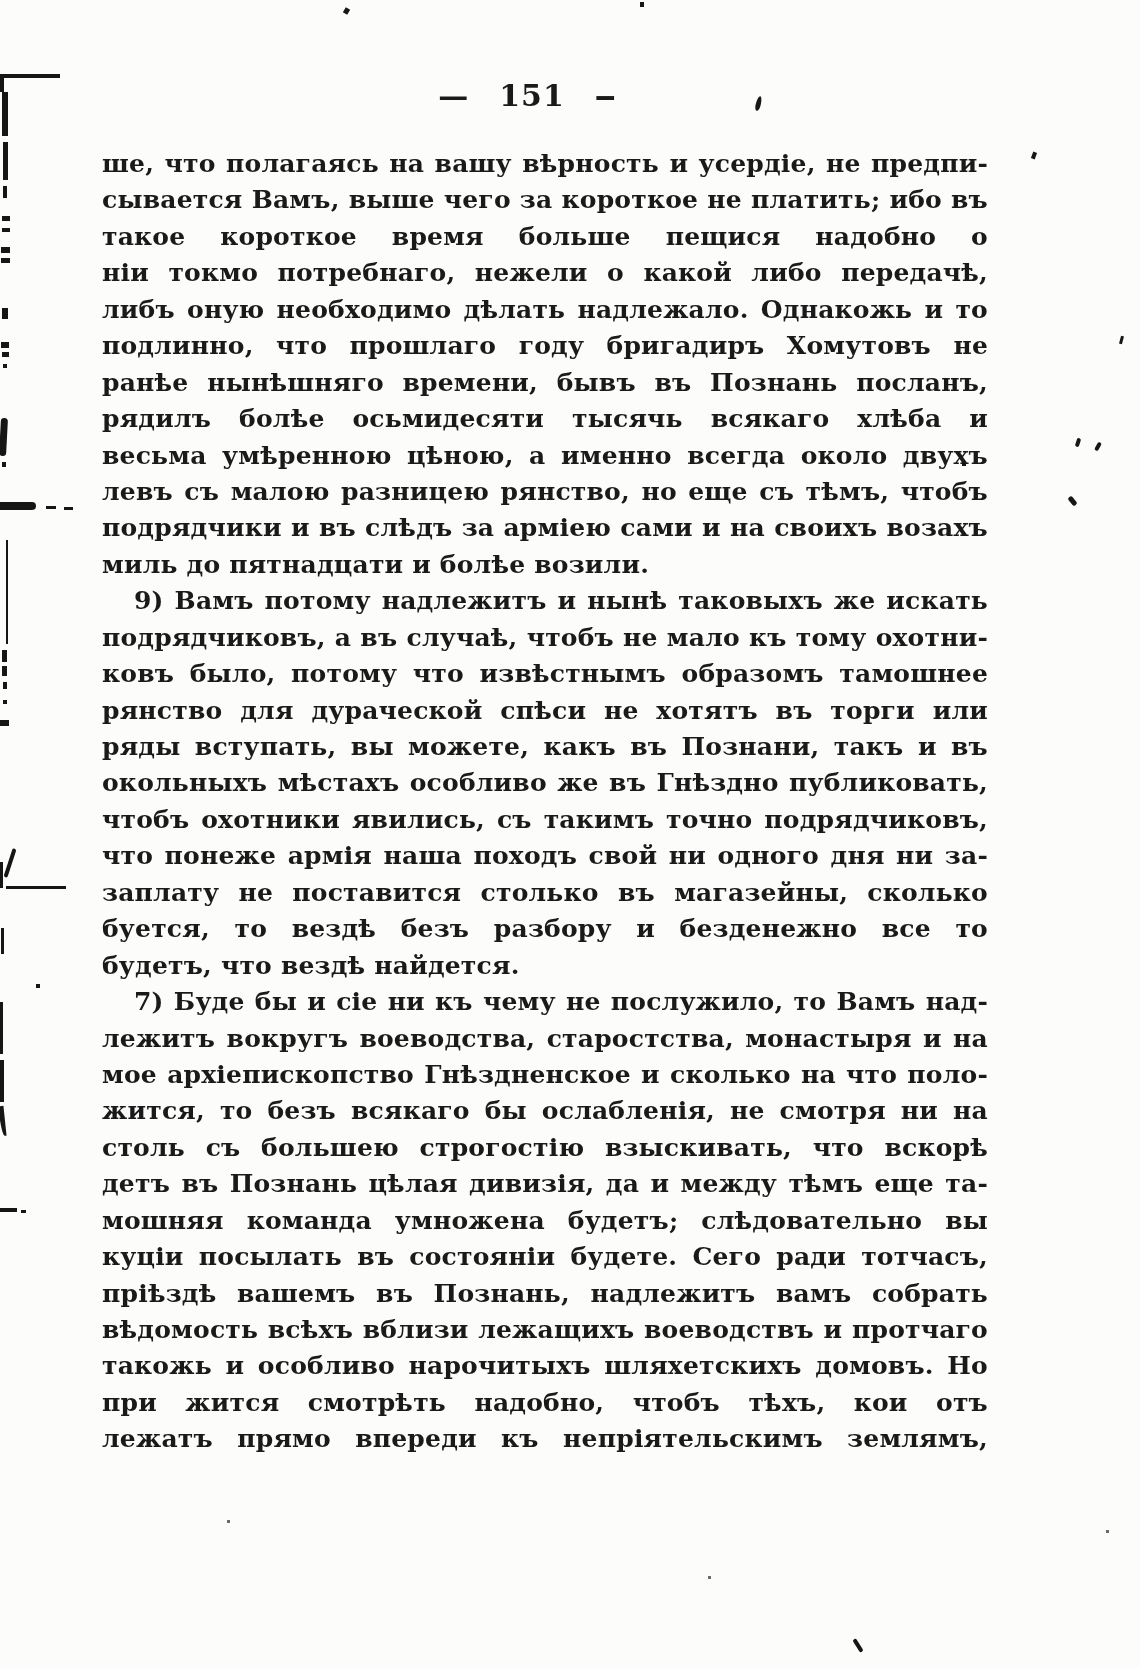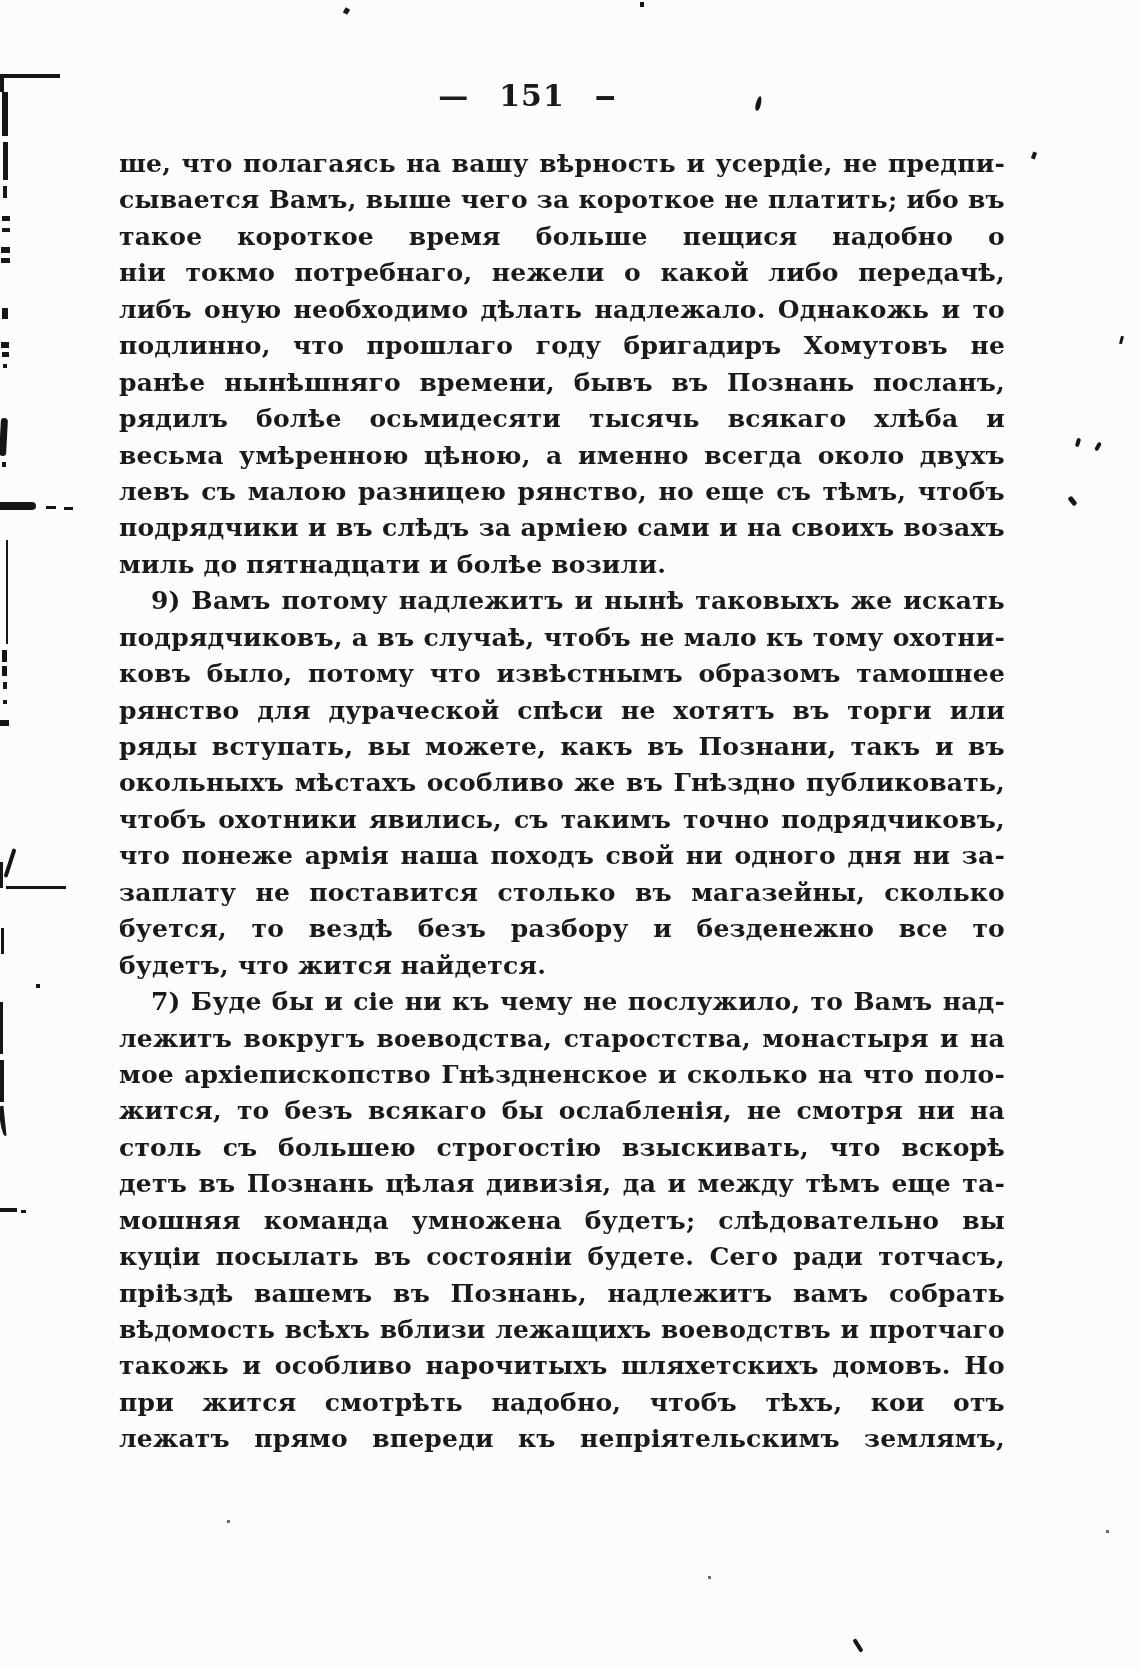--- a/index.html
+++ b/index.html
@@ -33,21 +33,21 @@
     font-weight: bold;
     letter-spacing: 1px;
   }
   .running-head .dash-right {
     letter-spacing: -4px;
     font-weight: bold;
   }
   
   .text-block {
     position: absolute;
-    left: 119px;
+    left: 102px;
     top: 146px;
     width: 886px;
   }
   .line {
     height: 36.45px;
     line-height: 36.45px;
     font-size: 25px;
     font-weight: bold;
     white-space: normal;
     overflow: hidden;
@@ -95,21 +95,21 @@
       <div class="line indent">9) Вамъ потому надлежитъ и нынѣ таковыхъ же искать</div>
       <div class="line">подрядчиковъ, а въ случаѣ, чтобъ не мало къ тому охотни-</div>
       <div class="line">ковъ было, потому что извѣстнымъ образомъ тамошнее дво-</div>
       <div class="line">рянство для дураческой спѣси не хотятъ въ торги или под-</div>
       <div class="line">ряды вступать, вы можете, какъ въ Познани, такъ и въ</div>
       <div class="line">окольныхъ мѣстахъ особливо же въ Гнѣздно публиковать,</div>
       <div class="line">чтобъ охотники явились, съ такимъ точно подрядчиковъ,</div>
       <div class="line">что понеже армія наша походъ свой ни одного дня ни за-</div>
       <div class="line">заплату не поставится столько въ магазейны, сколько тре-</div>
       <div class="line">буется, то вездѣ безъ разбору и безденежно все то забрано</div>
-      <div class="line para-end">будетъ, что жится найдется.</div>
+      <div class="line para-end">будетъ, что вездѣ найдется.</div>
       <div class="line indent">7) Буде бы и сіе ни къ чему не послужило, то Вамъ над-</div>
       <div class="line">лежитъ вокругъ воеводства, старостства, монастыря и на са-</div>
       <div class="line">мое архіепископство Гнѣздненское и сколько на что поло-</div>
       <div class="line">жится, то безъ всякаго бы ослабленія, не смотря ни на что,</div>
       <div class="line">столь съ большею строгостію взыскивать, что вскорѣ при-</div>
       <div class="line">детъ въ Познань цѣлая дивизія, да и между тѣмъ еще та-</div>
       <div class="line">мошняя команда умножена будетъ; слѣдовательно вы экзе-</div>
       <div class="line">куціи посылать въ состояніи будете. Сего ради тотчасъ, по</div>
       <div class="line">пріѣздѣ вашемъ въ Познань, надлежитъ вамъ собрать себѣ</div>
       <div class="line">вѣдомость всѣхъ вблизи лежащихъ воеводствъ и протчаго</div>

